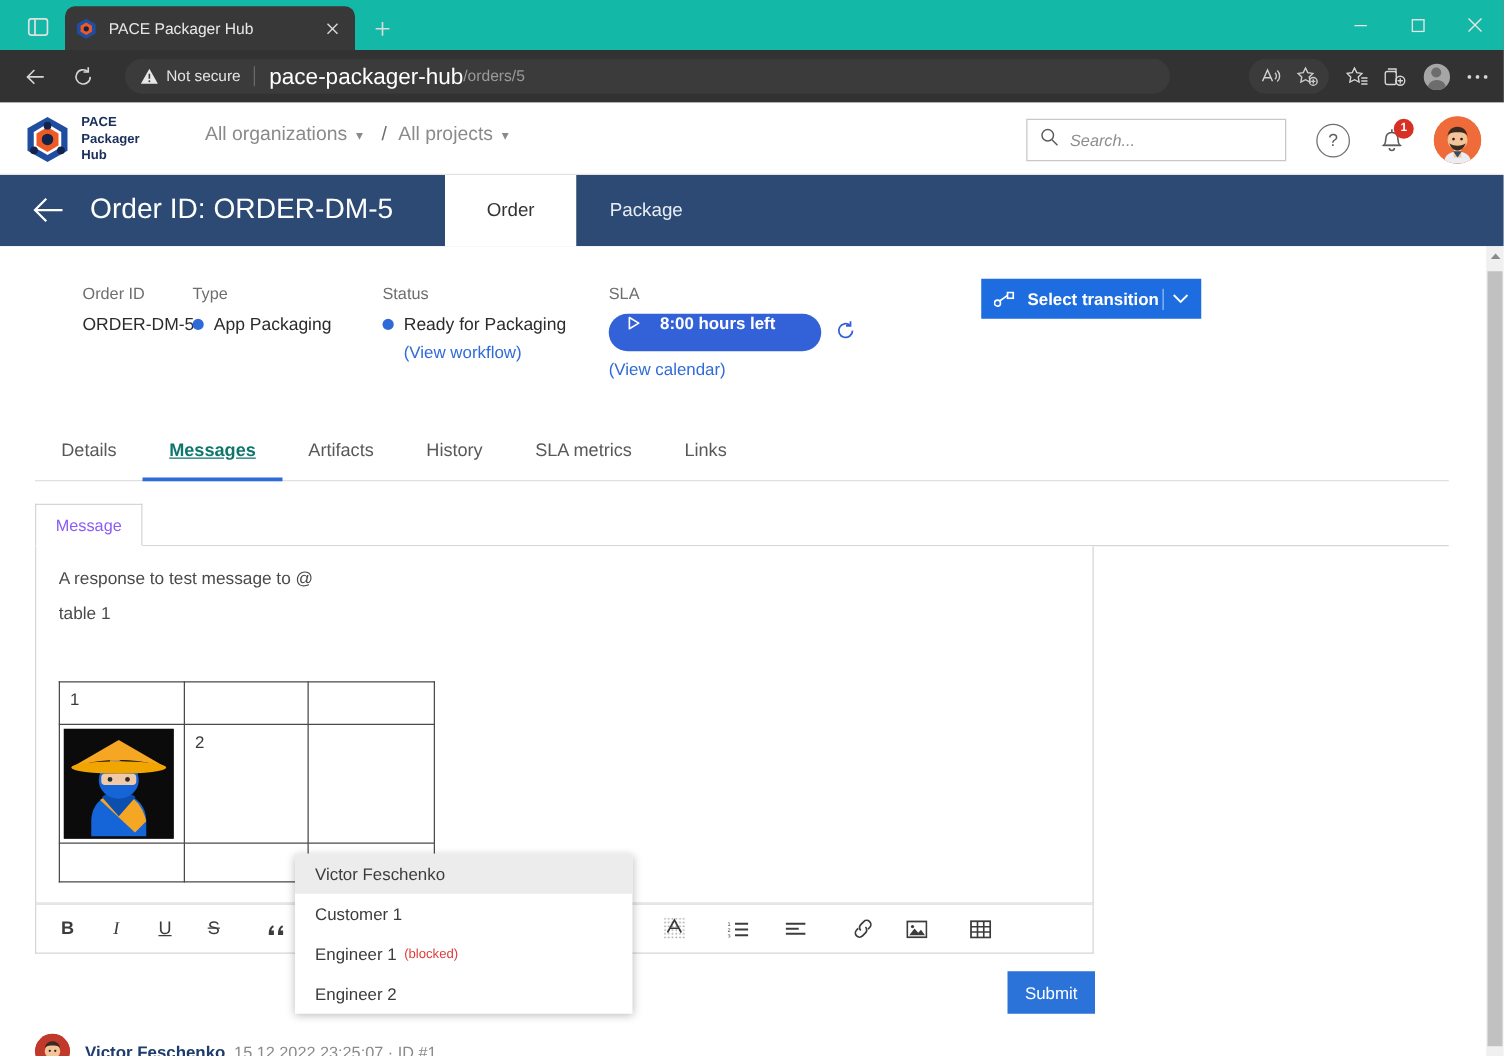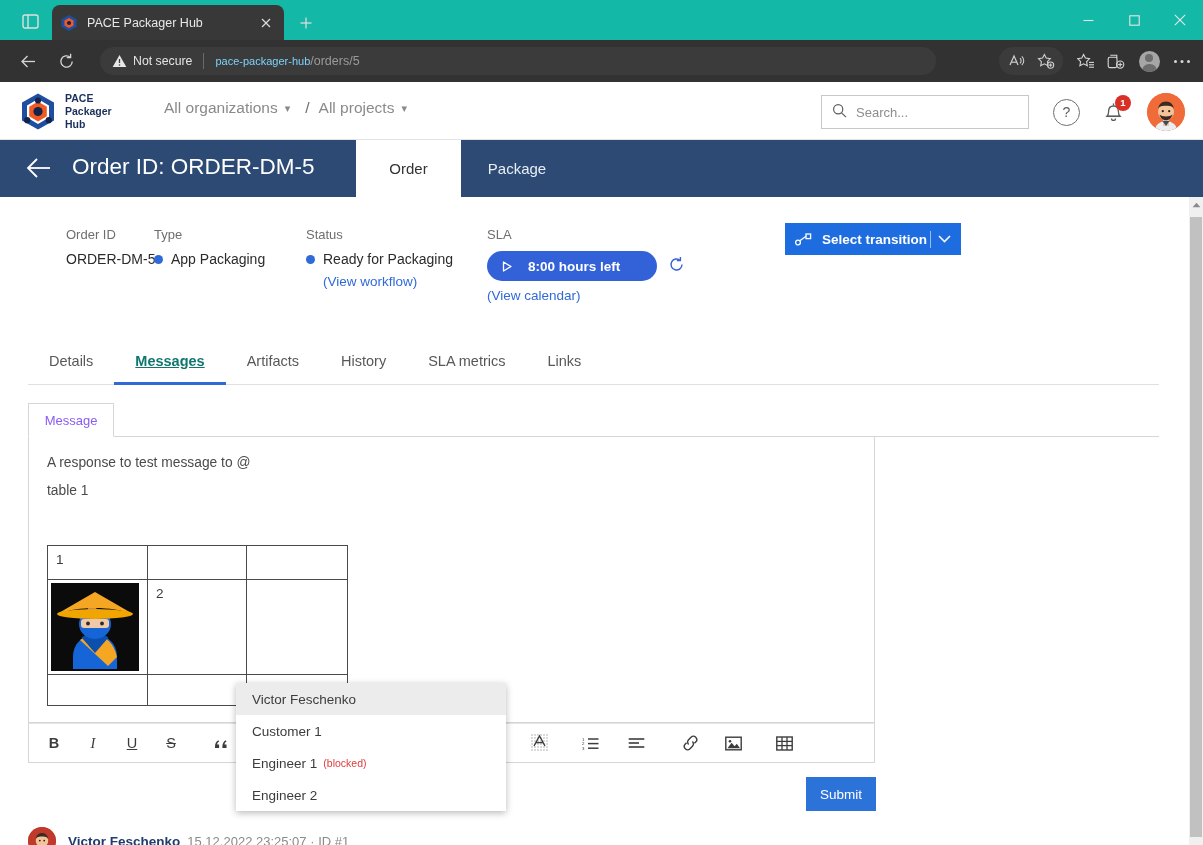--- a/index.html
+++ b/index.html
@@ -42,21 +42,21 @@
   .navbar { position:absolute; top:40px; left:0; width:1203px; height:42px; background:#323232; }
   .nav-icon-btn { position:absolute; top:7px; width:28px; height:28px; display:flex; align-items:center;
     justify-content:center; color:#d6d6d6; }
   .addressbar {
     position:absolute; left:100px; top:7px; width:836px; height:28px;
     background:#3b3b3b; border-radius:14px; display:flex; align-items:center; padding:0 12px;
   }
   .warn-tri { width:15px; height:14px; margin-right:6px; flex:none; }
   .notsecure { color:#e4e4e4; font-size:12.3px; white-space:nowrap; }
   .url-divider { width:1px; height:16px; background:#6a6a6a; margin:0 11px; }
-  .url-strong { color:#7dd3fc; font-size:11px; }
+  .url-strong { color:#ffffff; font-size:18px; }
   .url-dim { color:#9a9a9a; font-size:12.5px; }
   .tb-right { position:absolute; right:6px; top:7px; height:28px; display:flex; align-items:center; }
   .tb-btn { width:30px; height:28px; display:flex; align-items:center; justify-content:center; color:#d6d6d6; }
   .tb-pill { background:#3b3b3b; border-radius:14px; display:flex; align-items:center; height:28px; padding:0 2px; }
   .profile-circle { width:21px; height:21px; border-radius:50%; background:#a6a6a6; position:relative; overflow:hidden; }
   .profile-circle::before { content:""; position:absolute; left:6.5px; top:3.5px; width:8px; height:8px;
     border-radius:50%; background:#6d6d6d; }
   .profile-circle::after { content:""; position:absolute; left:3px; top:13px; width:15px; height:11px;
     border-radius:7px 7px 0 0; background:#6d6d6d; }
 
@@ -65,21 +65,21 @@
     border-bottom:1px solid #e3e3e3; }
   .logo-wrap { position:absolute; left:20px; top:10px; display:flex; align-items:flex-start; }
   .logo-mark { width:36px; height:39px; flex:none; }
   .logo-text { margin-left:9px; font-size:10.5px; font-weight:bold; color:#1a2f5c; line-height:1.22; }
   .org-nav { position:absolute; left:164px; top:17px; display:flex; align-items:center;
     font-size:15.5px; color:#8a8a8a; }
   .org-nav .caret { margin:0 6px 0 7px; font-size:11px; color:#8a8a8a; }
   .org-nav .sep { margin:0 9px; color:#6c6c6c; }
   .header-right { position:absolute; right:18px; top:11px; display:flex; align-items:center; }
   .search-box { width:208px; height:34px; border:1px solid #c8c8c8; display:flex; align-items:center;
-    padding:0 10px; background:#fff; }
+    padding:0 10px; background:#fff;font-style:italic; }
   .search-box .ph { font-size:13px; color:#8d8d8d; margin-left:9px; }
   .help-btn { width:27px; height:27px; border:1.6px solid #6e6e6e; border-radius:50%; margin-left:24px;
     display:flex; align-items:center; justify-content:center; font-size:14px; color:#5c5c5c; }
   .bell-wrap { margin-left:22px; position:relative; width:24px; height:27px; }
   .badge { position:absolute; right:-5px; top:-4px; width:16px; height:16px; border-radius:50%;
     background:#d93025; color:#fff; font-size:9.5px; display:flex; align-items:center;
     justify-content:center; font-weight:bold; }
   .avatar-big { margin-left:21px; width:38px; height:38px; border-radius:50%; background:#ef6c3a;
     position:relative; overflow:hidden; }
 
@@ -98,21 +98,21 @@
   .sb-arrow { width:14px; height:16px; display:flex; align-items:center; justify-content:center; }
   .sb-thumb { position:absolute; left:1px; top:20px; width:12px; height:620px; background:#c1c1c1; }
 
   .meta-row { position:absolute; top:30px; left:28px; width:1130px; }
   .meta-col { position:absolute; top:0; }
   .meta-label { font-size:13px; color:#6e6e6e; margin-bottom:9px; }
   .meta-value { font-size:14px; color:#2b2b2b; display:flex; align-items:center; }
   .dot { width:9px; height:9px; border-radius:50%; background:#2f6bd8; margin-right:8px; flex:none; }
   .blue-link { color:#2f6bd8; font-size:13.5px; text-decoration:none; display:inline-block; }
   .sla-pill { background:#3361d8; border-radius:16px; height:30px; width:170px; display:flex;
-    align-items:center; padding:0 12px; color:#fff; font-size:13.5px; font-weight:bold; }
+    padding:0 12px; color:#fff; font-size:13.5px; font-weight:bold; }
   .refresh-ico { margin-left:11px; color:#3361d8; }
 
   .btn-transition { position:absolute; right:228px; top:26px; width:176px; height:32px; background:#1d6ce0;
     display:flex; align-items:center; color:#fff; font-size:13.5px; font-weight:bold; padding:0 10px; }
   .btn-suborder { position:absolute; right:32px; top:26px; width:162px; height:32px; background:#fff;
     border:1px solid #cfcfcf; display:flex; align-items:center; color:#7a7a7a; font-size:13.5px; padding:0 10px; }
   .vbar { width:1px; height:17px; background:rgba(255,255,255,.55); margin:0 7px 0 auto; }
   .vbar.dark { background:#cfcfcf; }
 
   

